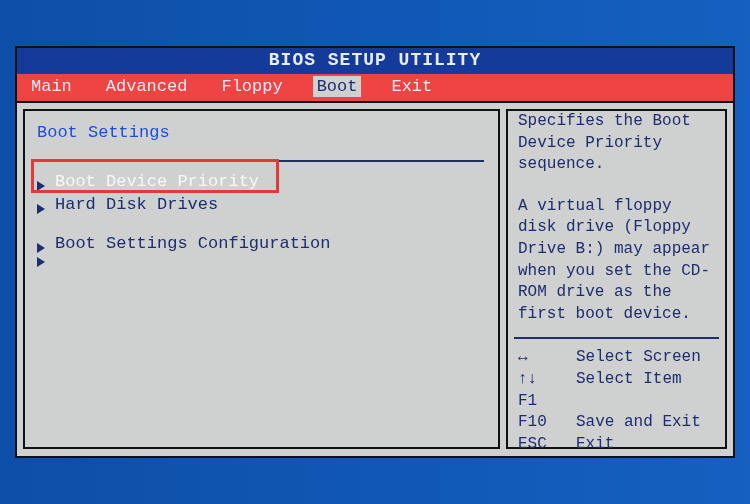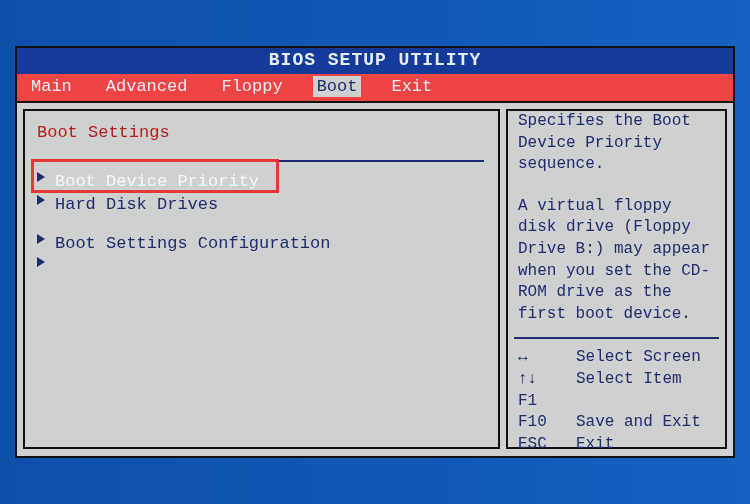--- a/index.html
+++ b/index.html
@@ -59,31 +59,31 @@
       border: 2px solid #111;
       margin: 6px 6px 6px 3px;
       padding: 0 10px;
       color: #1f2c6e;
       font-size: 16px;
       line-height: 1.35;
       display: flex;
       flex-direction: column;
     }
     .section-title {
-      color: #b91c1c;
+      color: #1d4ed8;
       font-size: 17px;
       margin-bottom: 18px;
     }
     .divider {
       border-top: 2px solid #1f2c6e;
       margin: 6px 0 10px;
     }
     .menu-row {
       display: flex;
-      align-items: flex-start;
+      align-items: flex-end;
       color: #1f2c6e;
       font-size: 17px;
       margin: 4px 0;
       cursor: default;
     }
     .arrow {
       width: 0; height: 0;
       border-top: 5px solid transparent;
       border-bottom: 5px solid transparent;
       border-left: 8px solid #1f2c6e;

